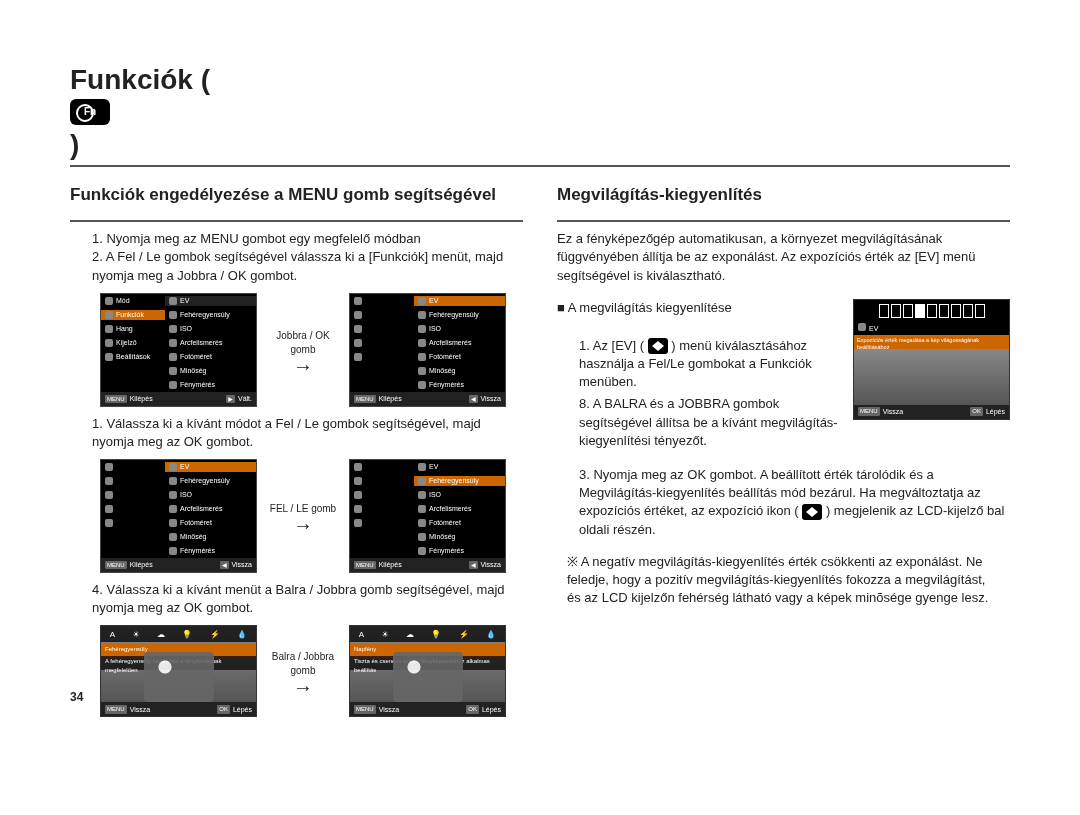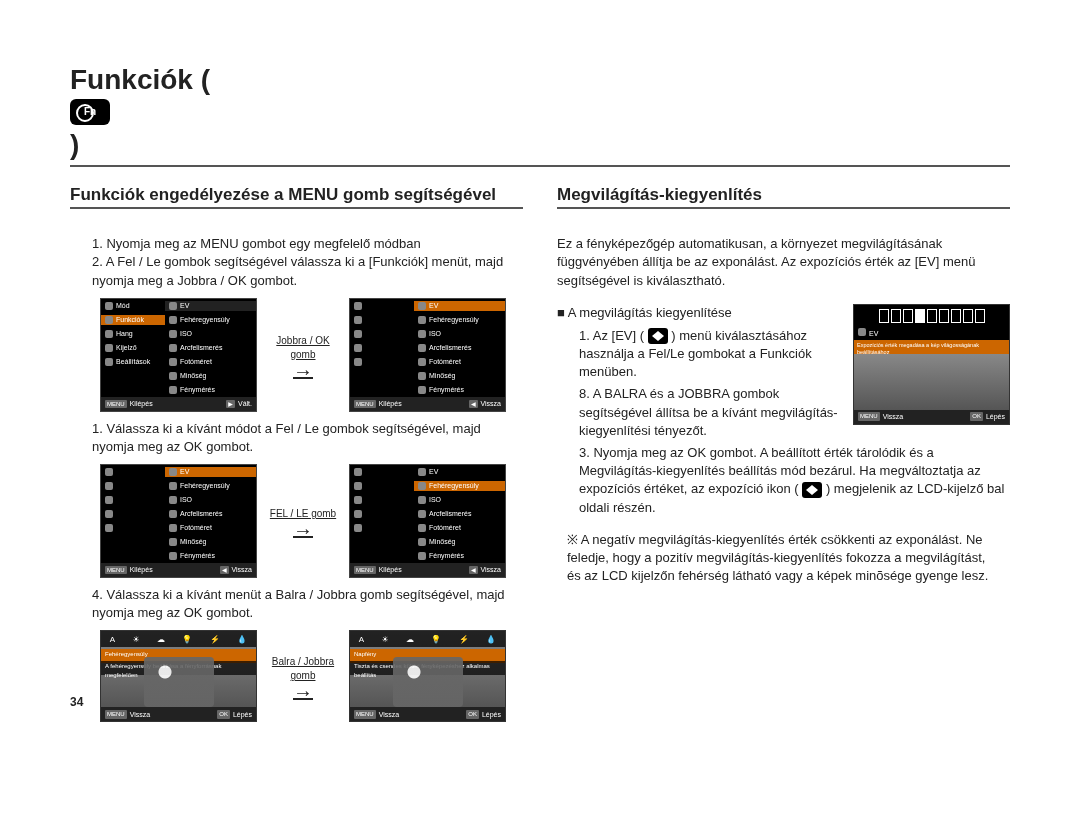--- a/index.html
+++ b/index.html
@@ -53,22 +53,22 @@
     border: 2px solid #fff;
   }
   .cols {
     display: flex;
     gap: 34px;
   }
   .col { flex: 1; }
   .subtitle {
     font-size: 17px;
     border-bottom: 2px solid #555;
-    padding-bottom: 0;
-    margin: 0 0 26px 0;
+    padding-bottom: 13px;
+    margin: 0 0 8px 0;
   }
   .indent { margin-left: 22px; }
 
   
   .menu-row {
     display: flex;
     align-items: center;
     gap: 10px;
     margin: 8px 0 8px 30px;
   }
@@ -124,21 +124,20 @@
     font-size: 6px;
   }
 
   .arrow-block {
     display: flex;
     flex-direction: column;
     align-items: center;
     font-size: 10px;
     width: 72px;
     text-align: center;
-    text-decoration: underline;
   }
   .arrow-block .arrow {
     font-size: 20px;
     line-height: 14px;
   }
 
   
   .wbmenu {
     width: 155px;
     border: 1px solid #333;
@@ -723,29 +722,29 @@
               <span class="box">MENU</span>
               <span>Vissza</span>
             </span>
           <span class="btn-box">
               <span class="box">OK</span>
               <span>Lépés</span>
             </span>
         </div>
       </div>
 
-      <div style="margin-bottom:5px;">■ <span>A megvilágítás kiegyenlítése</span></div>
+      <div style="margin-bottom:20px;">■ <span>A megvilágítás kiegyenlítése</span></div>
       <div class="indent">
         <span>1. Az [EV] (</span>
         <span class="evicon"></span>
         <span>) menü kiválasztásához használja a Fel/Le gombokat a Funkciók menüben.</span>
       </div>
       <div class="indent" style="margin-top:4px;">8. A BALRA és a JOBBRA gombok segítségével állítsa be a kívánt megvilágítás-kiegyenlítési tényezőt.</div>
       <div style="clear:both;"></div>
-      <div class="indent" style="margin-top:4px;">
+      <div class="indent" style="margin-top:16px;">
         <span>3. Nyomja meg az OK gombot. A beállított érték tárolódik és a Megvilágítás-kiegyenlítés beállítás mód bezárul. Ha megváltoztatja az expozíciós értéket, az expozíció ikon (</span>
         <span class="evicon"></span>
         <span>) megjelenik az LCD-kijelző bal oldali részén.</span>
       </div>
 
       <p style="margin:14px 9px 0 10px;">※ A negatív megvilágítás-kiegyenlítés érték csökkenti az exponálást. Ne feledje, hogy a pozitív megvilágítás-kiegyenlítés fokozza a megvilágítást, és az LCD kijelzőn fehérség látható vagy a képek minõsége gyenge lesz.</p>
     </div>
 
   </div>
 

